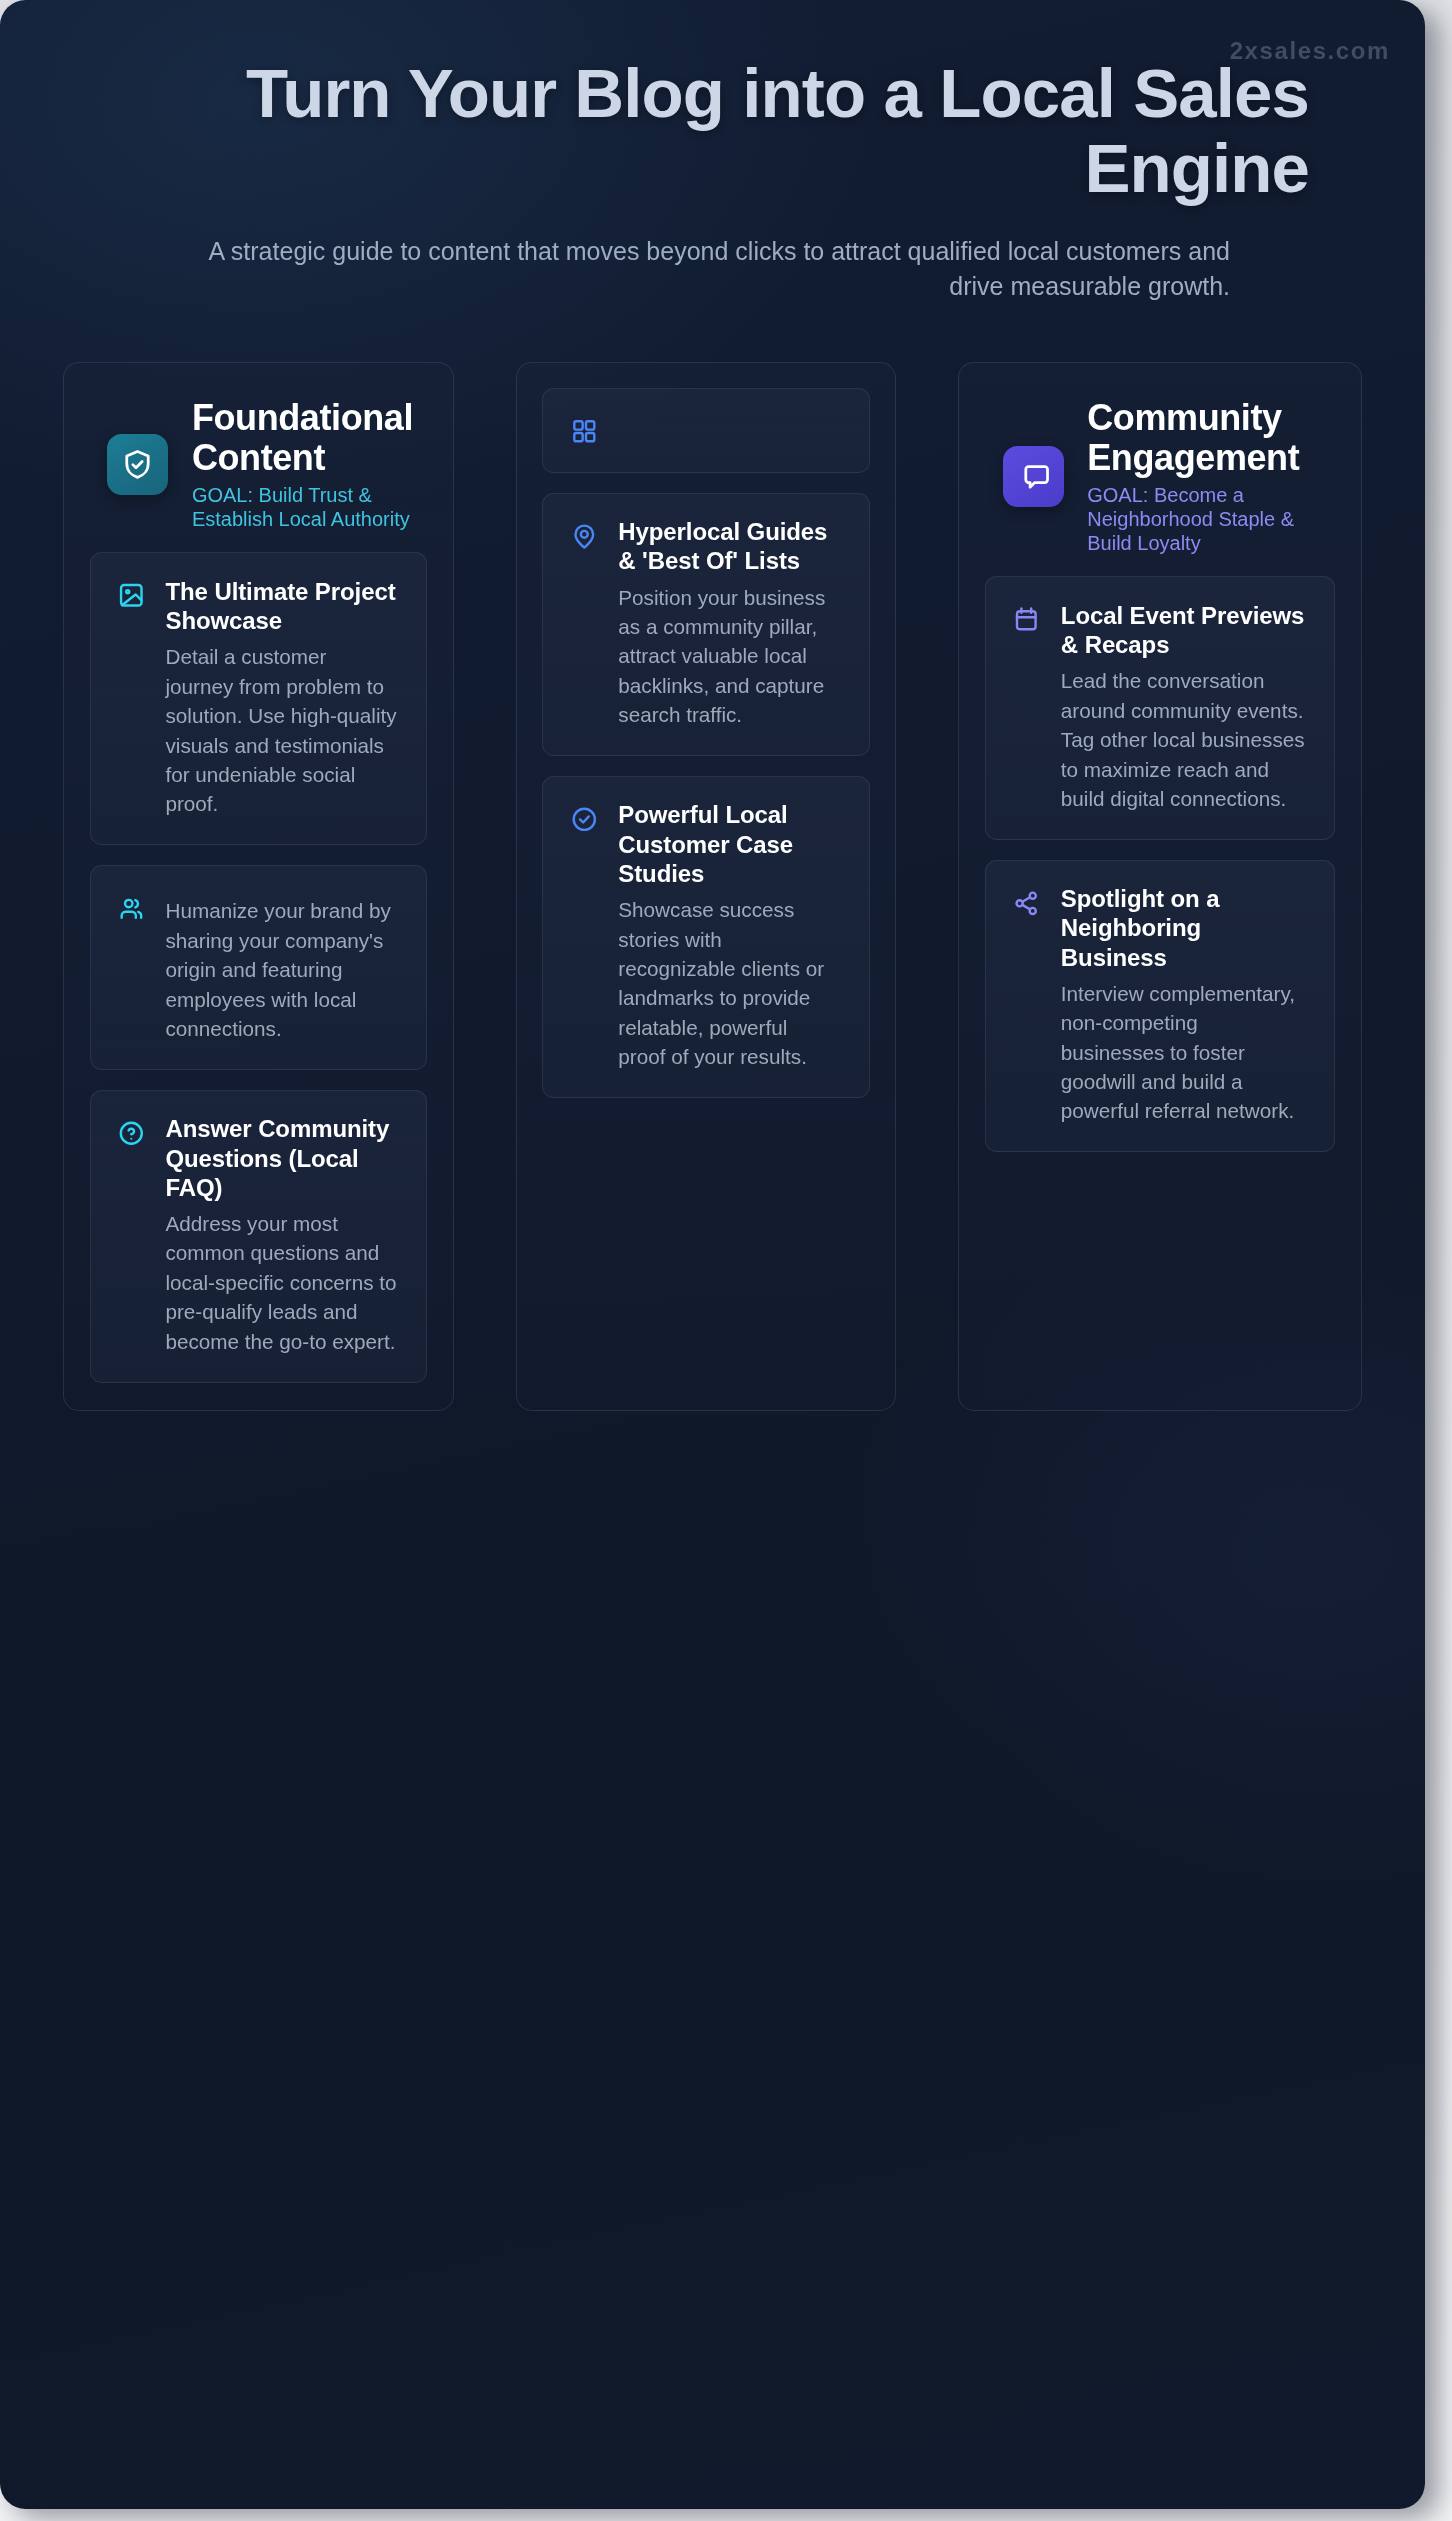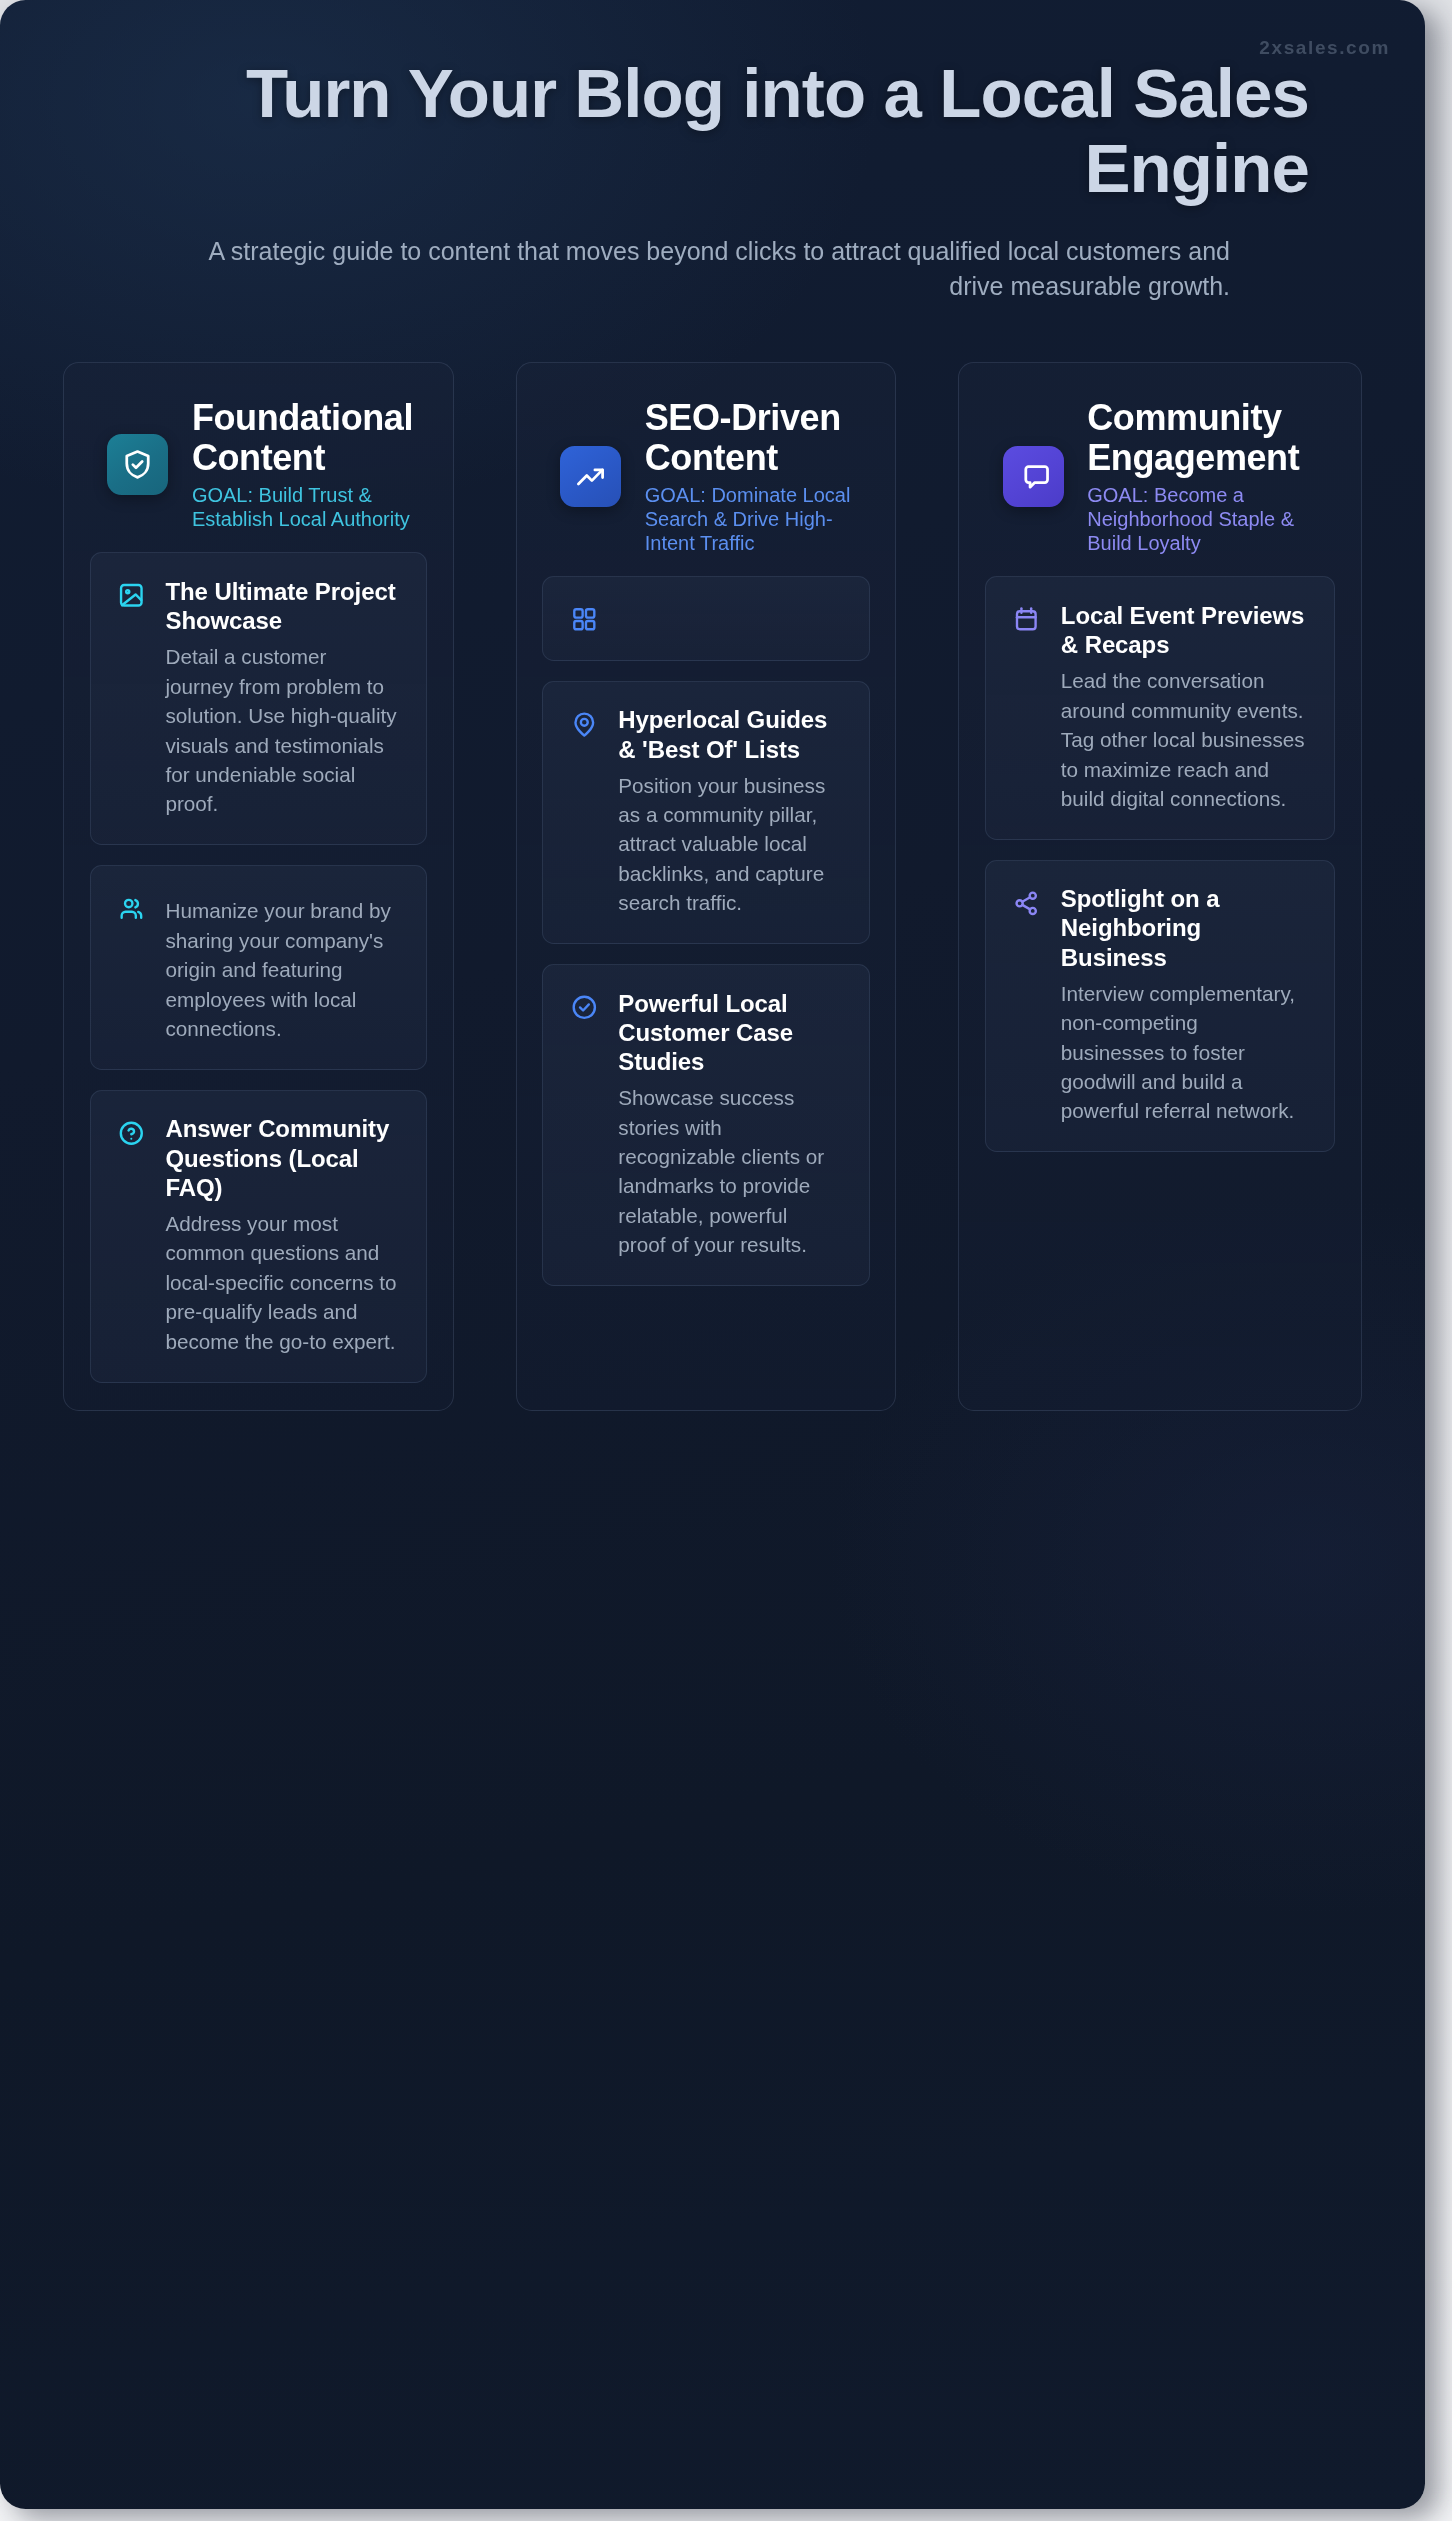--- a/index.html
+++ b/index.html
@@ -33,21 +33,21 @@
     border-radius: 25.6px;
     box-shadow: 13.8px 9.9px 25.6px rgba(20,25,40,0.40);
     overflow: hidden;
   }
 
   
   .watermark {
     position: absolute;
     right: 35px;
     top: 37px;
-    font-size: 19px;
+    font-size: 24px;
     font-weight: bold;
     letter-spacing: 1.6px;
     color: #3f4c61;
   }
 
   .hero {
     padding: 57px 116px 0 104px;
     text-align: right;
   }
 
@@ -231,32 +231,20 @@
                 </svg>
               </div>
               <div class="item-body">
                 <div class="item-title">Answer Community Questions (Local FAQ)</div>
                 <div class="item-desc">Address your most common questions and local-specific concerns to pre-qualify leads and become the go-to expert.</div>
               </div>
             </div>
           </div>
         </div>
         <div class="section-card">
-          <div class="section-head">
-            <div class="sec-icon blue">
-              <svg viewBox="0 0 24 24" fill="none" stroke="#ffffff" stroke-width="2" stroke-linecap="round" stroke-linejoin="round">
-                <polyline points="3.2 17.4 9.3 11.3 13 15 20.6 7.2"></polyline>
-                <polyline points="15.2 7.2 20.8 7.2 20.8 12.8"></polyline>
-              </svg>
-            </div>
-            <div class="sec-head-text">
-              <div class="sec-title">SEO-Driven Content</div>
-              <div class="sec-goal goal-blue">GOAL: Dominate Local Search &amp; Drive High-Intent Traffic</div>
-            </div>
-          </div>
           <div class="items">
             <div class="item">
               <div class="item-icon" style="color: rgb(74, 134, 247);">
                 <svg viewBox="0 0 24 24" fill="none" stroke="#4a86f7" stroke-width="2" stroke-linecap="round" stroke-linejoin="round">
                   <rect x="3.6" y="3.6" width="7" height="7" rx="1.6"></rect>
                   <rect x="13.4" y="3.6" width="7" height="7" rx="1.6"></rect>
                   <rect x="3.6" y="13.4" width="7" height="7" rx="1.6"></rect>
                   <rect x="13.4" y="13.4" width="7" height="7" rx="1.6"></rect>
                 </svg>
               </div>

